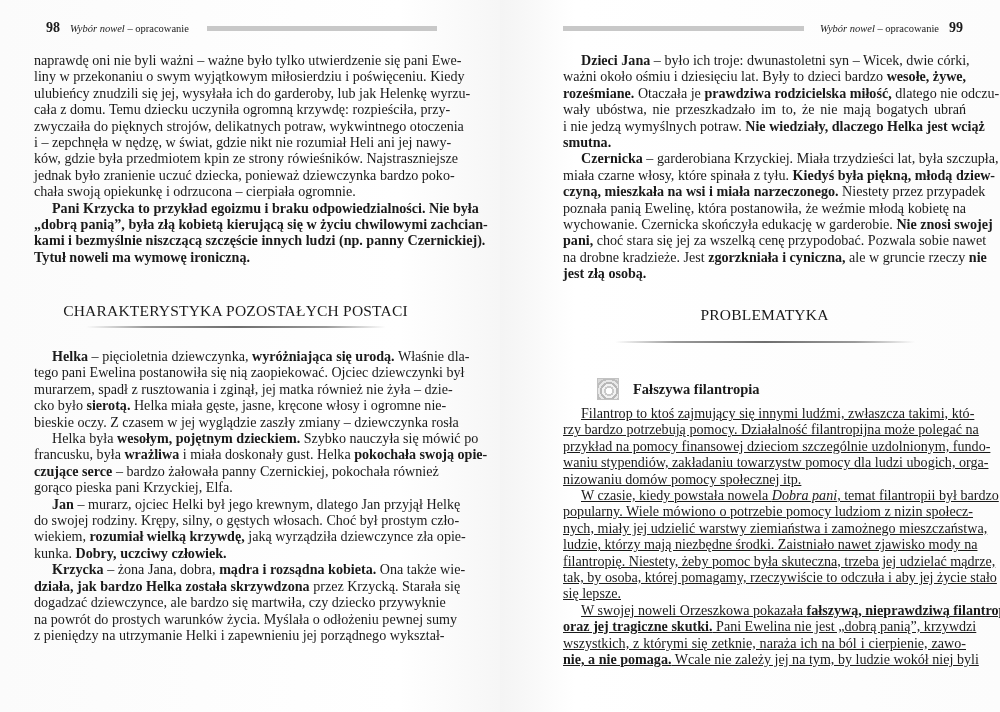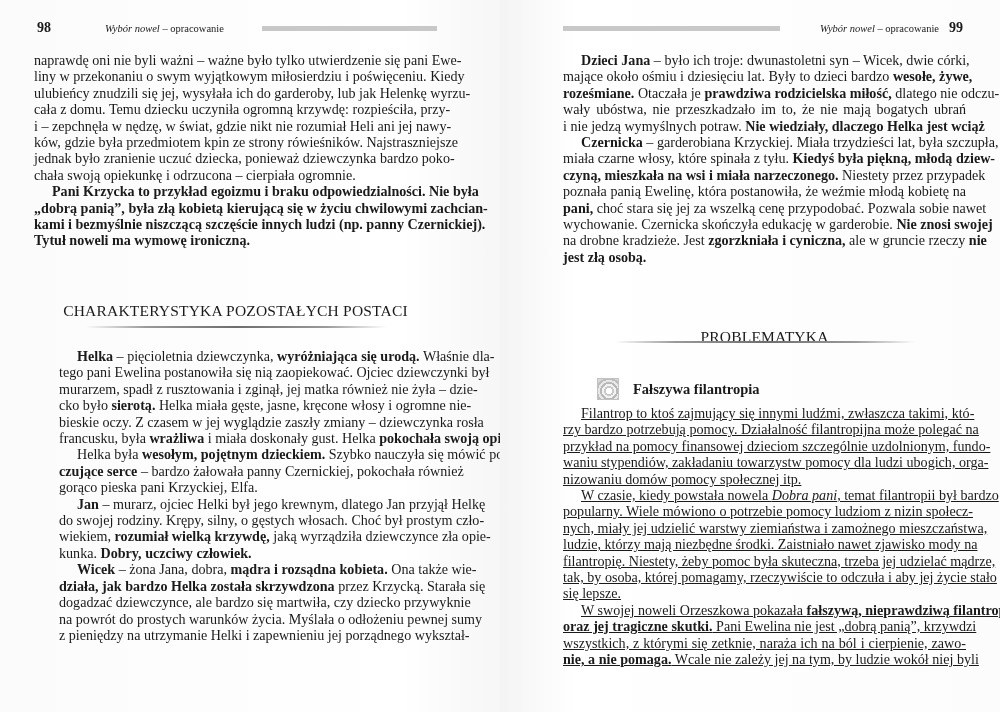--- a/index.html
+++ b/index.html
@@ -9,24 +9,24 @@
     font-family: "Liberation Serif", "DejaVu Serif", serif;
     color: #1a1a1a;
     position: relative;
   }
   .spread { position: absolute; inset: 0; display: flex; }
   .page { position: relative; width: 500px; height: 712px; background: #fdfdfd; }
   .page.left { background: linear-gradient(to right, #fbfbfb 0%, #ffffff 80%, #f6f6f6 100%); }
   .page.right { background: linear-gradient(to right, #f4f4f4 0%, #ffffff 15%, #fcfcfc 100%); }
 
   .run-head { position: absolute; top: 20px; height: 16px; display: flex; align-items: center; }
-  .left .run-head { left: 37px; right: 63px; gap: 20px; }
+  .left .run-head { left: 46px; right: 63px; }
   .right .run-head { left: 63px; right: 37px; }
   .pnum { font-weight: bold; font-size: 14px; }
-  .rtitle { font-size: 10.5px; margin-left: 24px; }
+  .rtitle { font-size: 10.5px; }
   .rtitle i { font-style: italic; }
   .hbar { flex: 1; height: 5px; background: #c8c8c8; }
   .left .pnum { margin-right: 10px; }
   .left .rtitle { margin-right: 18px; }
   .left .hbar { margin-top: 0; }
   .right .hbar { margin-right: 16px; }
   .right .rtitle { margin-right: 10px; }
 
   .body { position: absolute; font-size: 14.1px; line-height: 16.4px; text-align: justify; }
   .left .body { left: 34px; width: 403px; }
@@ -61,85 +61,87 @@
       <span class="pnum">98</span>
       <span class="rtitle"><i>Wybór nowel</i><span> – opracowanie</span></span>
       <span class="hbar"></span>
     </div>
 
     <div class="body" style="top:52px;">
       <span class="ln">naprawdę oni nie byli ważni – ważne było tylko utwierdzenie się pani Ewe-</span>
       <span class="ln">liny w przekonaniu o swym wyjątkowym miłosierdziu i poświęceniu. Kiedy</span>
       <span class="ln">ulubieńcy znudzili się jej, wysyłała ich do garderoby, lub jak Helenkę wyrzu-</span>
       <span class="ln">cała z domu. Temu dziecku uczyniła ogromną krzywdę: rozpieściła, przy-</span>
+      <span class="ln">zwyczaiła do pięknych strojów, delikatnych potraw, wykwintnego otoczenia</span>
       <span class="ln">i – zepchnęła w nędzę, w świat, gdzie nikt nie rozumiał Heli ani jej nawy-</span>
       <span class="ln">ków, gdzie była przedmiotem kpin ze strony rówieśników. Najstraszniejsze</span>
       <span class="ln">jednak było zranienie uczuć dziecka, ponieważ dziewczynka bardzo poko-</span>
       <span class="ln last">chała swoją opiekunkę i odrzucona – cierpiała  ogromnie.</span>
       <b>
       <span class="ln ind">Pani Krzycka to przykład egoizmu i braku odpowiedzialności. Nie była</span>
       <span class="ln">„dobrą panią”, była złą kobietą kierującą się w życiu chwilowymi zachcian-</span>
       <span class="ln">kami i bezmyślnie niszczącą szczęście innych ludzi (np. panny Czernickiej).</span>
       <span class="ln last">Tytuł noweli ma wymowę ironiczną.</span>
       </b>
     </div>
 
     <div class="section-title" style="top:302px; left:34px; width:403px;">CHARAKTERYSTYKA POZOSTAŁYCH POSTACI</div>
     <div class="rule" style="top:326px; left:86px; width:300px;"></div>
 
-    <div class="body" style="top:348px;margin-left:25px;">
+    <div class="body" style="top:348px;">
       <span class="ln ind"><b>Helka</b><span> – pięcioletnia dziewczynka, </span><b>wyróżniająca się urodą.</b><span> Właśnie dla-</span></span>
       <span class="ln">tego pani Ewelina postanowiła się nią zaopiekować. Ojciec dziewczynki był</span>
       <span class="ln">murarzem, spadł z rusztowania i zginął, jej matka również nie żyła – dzie-</span>
       <span class="ln"><span>cko było </span><b>sierotą.</b><span> Helka miała gęste, jasne, kręcone włosy i ogromne nie-</span></span>
       <span class="ln">bieskie oczy. Z czasem w jej wyglądzie zaszły zmiany – dziewczynka rosła</span>
 
+      <span class="ln ind"><span>Helka była </span><b>wesołym, pojętnym dzieckiem.</b><span> Szybko nauczyła się mówić po</span></span>
       <span class="ln"><span>francusku, była </span><b>wrażliwa</b><span> i miała doskonały gust. Helka </span><b>pokochała swoją opie-</b></span>
-      <span class="ln ind"><span>Helka była </span><b>wesołym, pojętnym dzieckiem.</b><span> Szybko nauczyła się mówić po</span></span>
       <span class="ln"><b>czujące serce</b><span> – bardzo żałowała panny Czernickiej, pokochała również</span></span>
       <span class="ln last">gorąco pieska pani Krzyckiej, Elfa.</span>
 
       <span class="ln ind"><b>Jan</b><span> – murarz, ojciec Helki był jego krewnym, dlatego Jan przyjął Helkę</span></span>
       <span class="ln">do swojej rodziny. Krępy, silny, o gęstych włosach. Choć był prostym czło-</span>
       <span class="ln"><span>wiekiem, </span><b>rozumiał wielką krzywdę,</b><span> jaką wyrządziła dziewczynce zła opie-</span></span>
       <span class="ln last"><span>kunka. </span><b>Dobry, uczciwy człowiek.</b></span>
 
-      <span class="ln ind"><b>Wicek</b><span> – żona Jana, dobra, </span><b>mądra i rozsądna kobieta.</b><span> Ona także wie-</span></span>
+      <span class="ln ind"><b>Krzycka</b><span> – żona Jana, dobra, </span><b>mądra i rozsądna kobieta.</b><span> Ona także wie-</span></span>
       <span class="ln"><b>działa, jak bardzo Helka została skrzywdzona</b><span> przez Krzycką. Starała się</span></span>
       <span class="ln">dogadzać dziewczynce, ale bardzo się martwiła, czy dziecko przywyknie</span>
       <span class="ln">na powrót do prostych warunków życia. Myślała o odłożeniu pewnej sumy</span>
       <span class="ln">z pieniędzy na utrzymanie Helki i zapewnieniu jej porządnego wykształ-</span>
     </div>
   </div>
 
   <div class="page right">
     <div class="run-head">
       <span class="hbar"></span>
       <span class="rtitle"><i>Wybór nowel</i><span> – opracowanie</span></span>
       <span class="pnum">99</span>
     </div>
 
     <div class="body" style="top:52px;">
       <span class="ln ind"><b>Dzieci Jana</b><span> – było ich troje: dwunastoletni syn – Wicek, dwie córki,</span></span>
-      <span class="ln"><span>mające około ośmiu i dziesięciu lat. Były to dzieci bardzo </span><b>wesołe, żywe,</b></span>
+      <span class="ln"><span>ważni około ośmiu i dziesięciu lat. Były to dzieci bardzo </span><b>wesołe, żywe,</b></span>
       <span class="ln"><b>roześmiane.</b><span> Otaczała je </span><b>prawdziwa rodzicielska miłość,</b><span> dlatego nie odczu-</span></span>
       <span class="ln">wały ubóstwa, nie przeszkadzało im to, że nie mają bogatych ubrań</span>
       <span class="ln"><span>i nie jedzą wymyślnych potraw. </span><b>Nie wiedziały, dlaczego Helka jest wciąż</b></span>
+      <span class="ln last"><b>smutna.</b></span>
 
       <span class="ln ind"><b>Czernicka</b><span> – garderobiana Krzyckiej. Miała trzydzieści lat, była szczupła,</span></span>
       <span class="ln"><span>miała czarne włosy, które spinała z tyłu. </span><b>Kiedyś była piękną, młodą dziew-</b></span>
       <span class="ln"><b>czyną, mieszkała na wsi i miała narzeczonego.</b><span> Niestety przez przypadek</span></span>
       <span class="ln">poznała panią Ewelinę, która postanowiła, że weźmie młodą kobietę na</span>
+      <span class="ln"><span>wychowanie. Czernicka skończyła edukację w garderobie. </span><b>Nie znosi swojej</b></span>
       <span class="ln"><b>pani,</b><span> choć stara się jej za wszelką cenę przypodobać. Pozwala sobie nawet</span></span>
-      <span class="ln"><span>wychowanie. Czernicka skończyła edukację w garderobie. </span><b>Nie znosi swojej</b></span>
       <span class="ln"><span>na drobne kradzieże. Jest </span><b>zgorzkniała i cyniczna,</b><span> ale w gruncie rzeczy </span><b>nie</b></span>
       <span class="ln last"><b>jest złą osobą.</b></span>
     </div>
 
-    <div class="section-title" style="top:328px; left:63px; width:403px;">PROBLEMATYKA</div>
+    <div class="section-title" style="top:306px; left:63px; width:403px;">PROBLEMATYKA</div>
     <div class="rule" style="top:341px; left:115px; width:300px;"></div>
 
     <div class="subhead" style="top:378px; left:63px;">
       <span class="topic-icon"></span>
       <span>Fałszywa filantropia</span>
     </div>
 
     <div class="body" style="top:405px;text-decoration:underline;">
       <span class="ln ind">Filantrop to ktoś zajmujący się innymi ludźmi, zwłaszcza takimi, któ-</span>
       <span class="ln">rzy bardzo potrzebują pomocy. Działalność filantropijna może polegać na</span>

